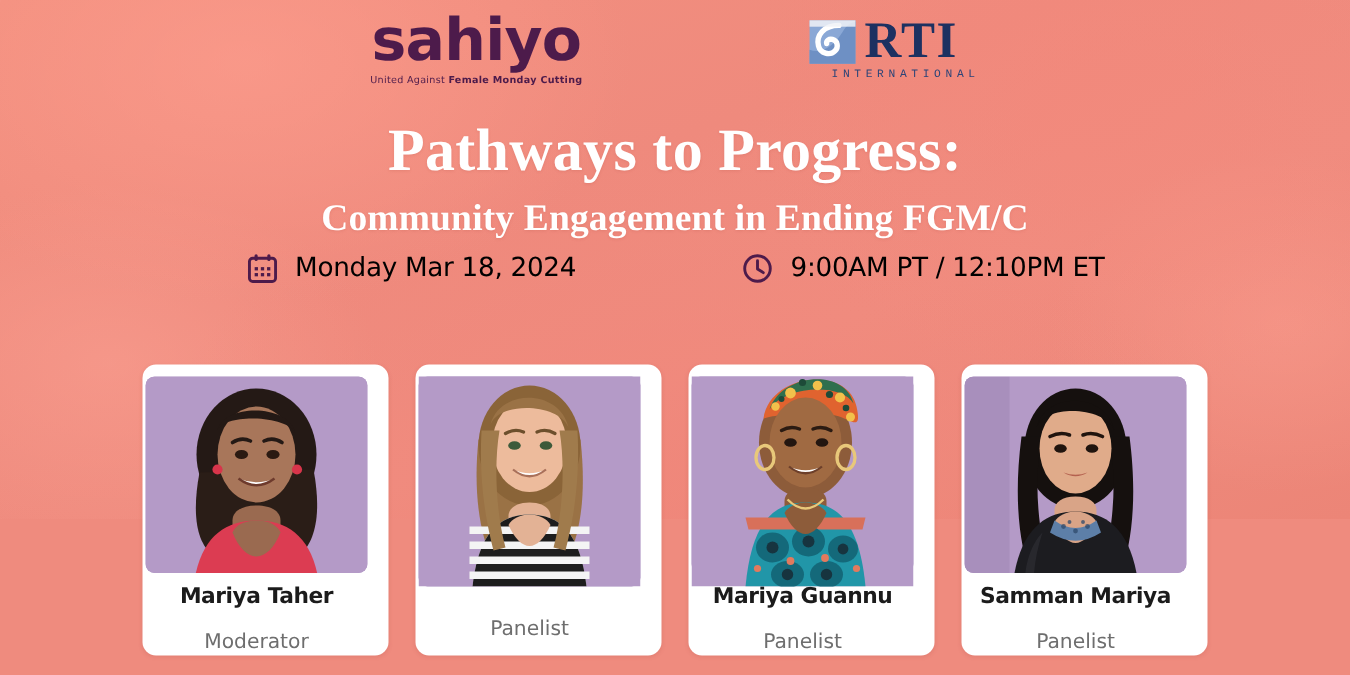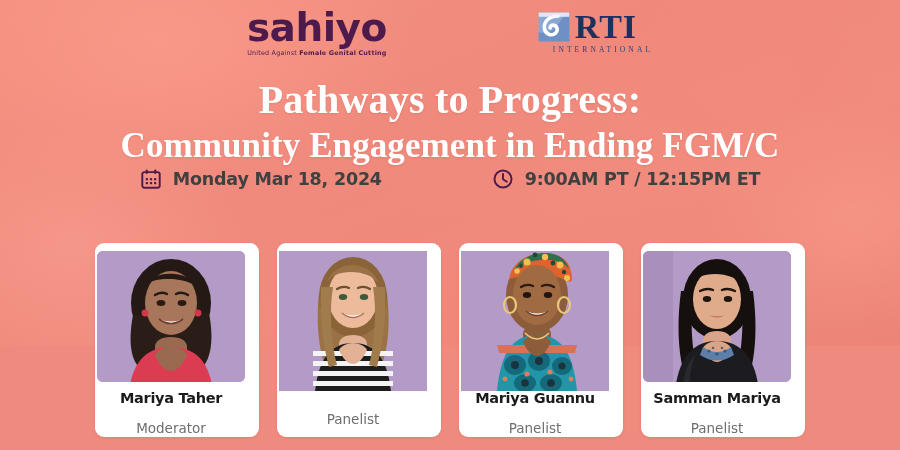--- a/index.html
+++ b/index.html
@@ -53,47 +53,47 @@
 
   .rti-logo { display:flex; flex-direction:column; align-items:flex-start; margin-top:-2px; }
   .rti-top { display:flex; align-items:center; gap:4px; }
   .rti-mark { width:34px; height:34px; }
   .rti-text {
     font-family:"Liberation Serif", serif;
     font-weight:700; font-size:34px; line-height:1;
     color:#1d3161; letter-spacing:1px;
   }
   .rti-sub {
-    font-family:Liberation Serif, serif;
+    font-family:Liberation Mono, monospace;
     font-size:7.5px; letter-spacing:3.1px; color:#2b4478;
     margin-top:1px; padding-left:16px;
   }
 
   
   .title-block {
     position:absolute; top:66px; left:0; width:900px;
     text-align:center; color:#ffffff;
     font-family:"Liberation Serif", serif; font-weight:700;
     text-shadow:0 1px 2px rgba(170,70,60,.18);
     margin-top:10px;
   }
   .title-1 { font-size:40px; line-height:48px; letter-spacing:.2px; }
-  .title-2 { font-size:35px; line-height:44px; letter-spacing:.1px; }
+  .title-2 { font-size:25px; line-height:44px; letter-spacing:.1px; }
 
   
   .meta {
     position:absolute; top:168px; left:0; width:900px;
     display:flex; align-items:center; justify-content:center; gap:110px;
     color:#4d1b4b;
   }
   .meta-item { display:flex; align-items:center; gap:11px; }
   .meta-text {
     font-family:"DejaVu Sans", sans-serif;
-    font-weight:700; font-size:17.5px; letter-spacing:-.2px;
-    color:#404040; white-space:nowrap;
+    font-weight:400; font-size:17.5px; letter-spacing:-.2px;
+    color:#000000; white-space:nowrap;
   }
   .meta-icon { width:22px; height:22px; display:block; }
 
   
   .speakers {
     position:absolute; top:243px; left:0; width:900px;
     display:flex; justify-content:center; align-items:flex-start; gap:18px;
   }
   .card {
     position:relative;
@@ -128,21 +128,21 @@
 </head>
 <body>
 
 <div class="page">
   <div class="bg"></div>
 
   <div class="logos">
 
     <div class="sahiyo-logo">
       <div class="sahiyo-word">sahiyo</div>
-      <div class="sahiyo-tag"><span>United Against </span><b>Female Genital Cutting</b></div>
+      <div class="sahiyo-tag"><span>United Against </span><b>Female Monday Cutting</b></div>
     </div>
 
     <div class="rti-logo">
       <div class="rti-top">
         <svg class="rti-mark" viewBox="0 0 40 40">
           <rect x="2" y="3" width="36" height="34" fill="#8aa8d6"></rect>
           <path d="M2 26 C12 30 22 22 28 12 C31 7 34 5 38 4 L38 37 L2 37 Z" fill="#6e90c4"></path>
           <path d="M25 7 C13 7 7 15 9 23 C10.5 29 18 31 22 27 C25 24 24 19 20 18 C17.2 17.3 15 19 15.4 21.2" fill="none" stroke="#ffffff" stroke-width="4.2" stroke-linecap="round"></path>
           <rect x="2" y="3" width="36" height="5" fill="#f0f2f7" opacity=".85"></rect>
         </svg>
@@ -173,21 +173,21 @@
         <rect x="15.3" y="15.3" width="2.4" height="2.4" fill="#4d1b4b"></rect>
       </svg>
       <span class="meta-text">Monday Mar 18, 2024</span>
     </div>
 
     <div class="meta-item">
       <svg class="meta-icon" viewBox="0 0 24 24">
         <circle cx="12" cy="12" r="9.3" fill="none" stroke="#4d1b4b" stroke-width="2.1"></circle>
         <path d="M12 6.4 V12.3 L16.2 15" fill="none" stroke="#4d1b4b" stroke-width="2.1" stroke-linecap="round" stroke-linejoin="round"></path>
       </svg>
-      <span class="meta-text">9:00AM PT / 12:15PM ET</span>
+      <span class="meta-text">9:00AM PT / 12:10PM ET</span>
     </div>
 
   </div>
 
   <div class="speakers">
 
     <div class="card">
       <div class="photo">
         <div class="photo-inner">
           <svg viewBox="0 0 148 140" width="148" height="140">

